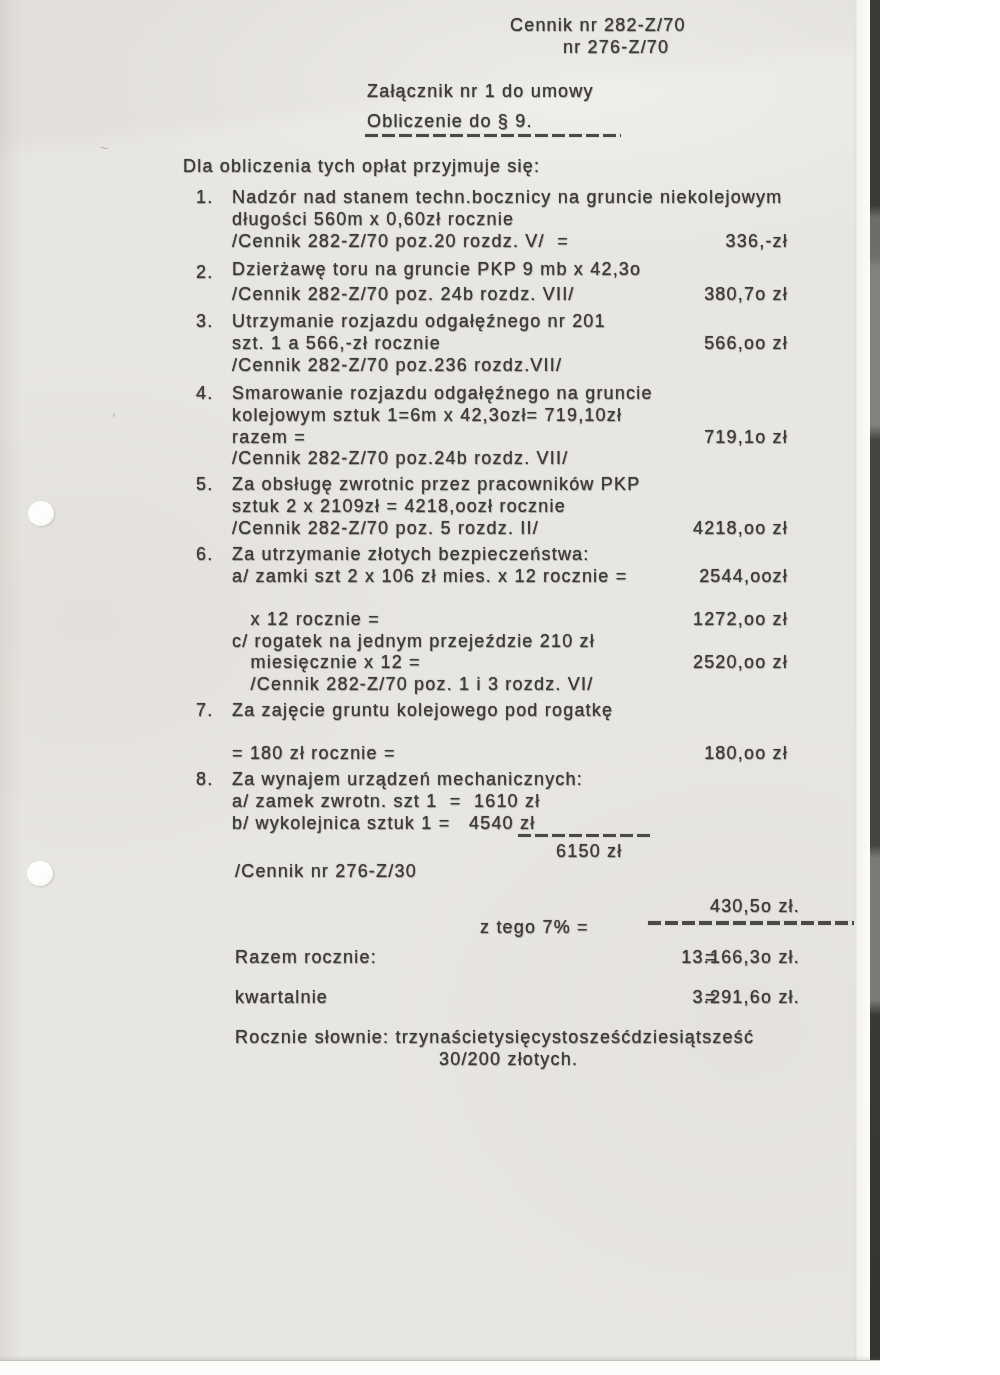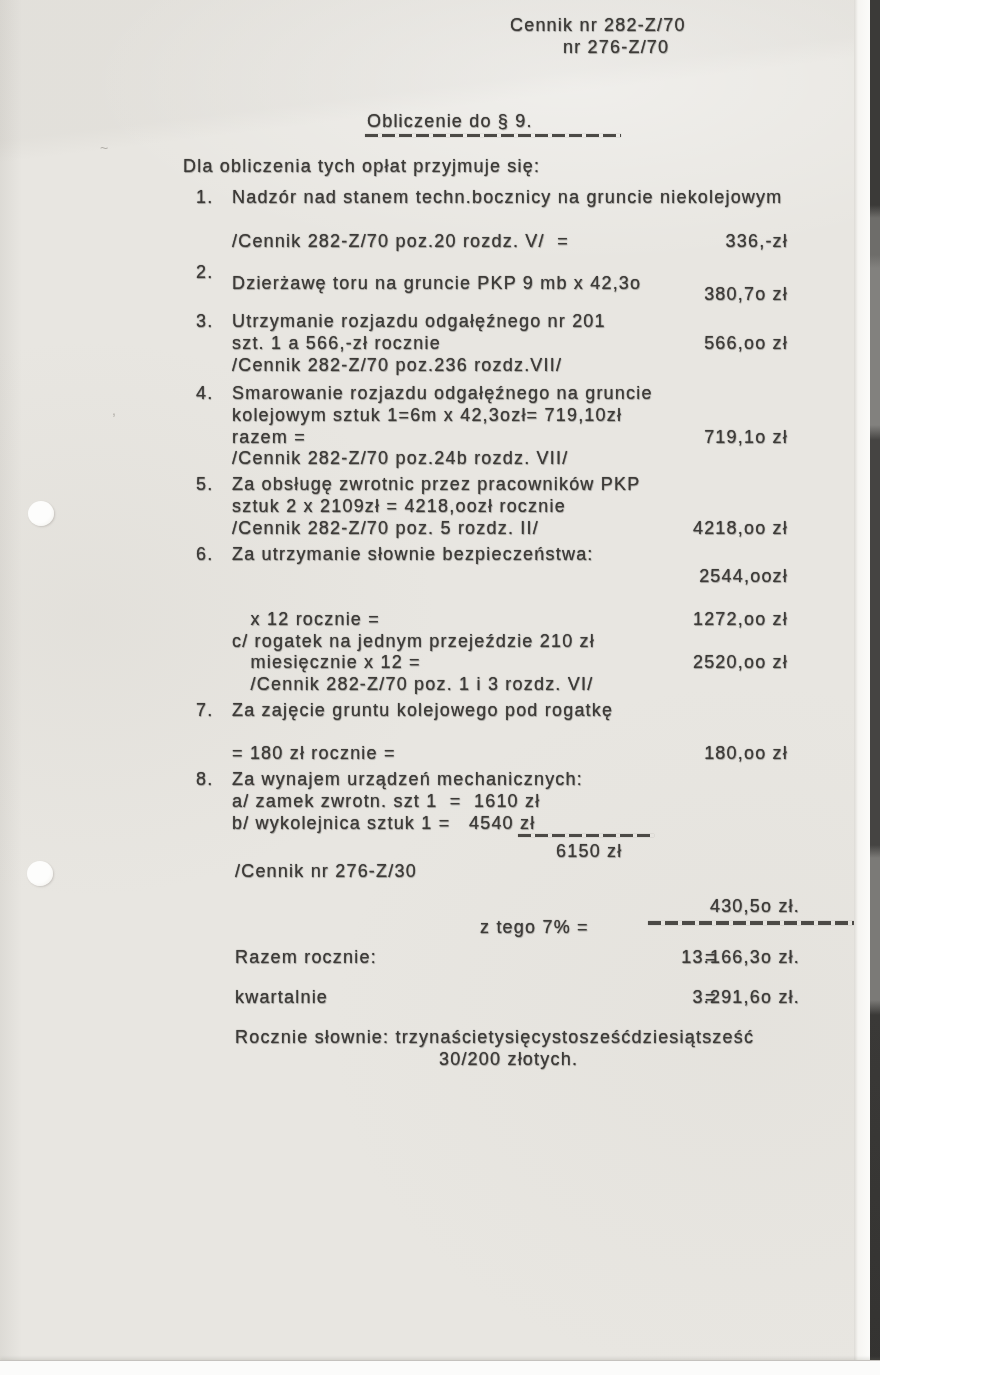--- a/index.html
+++ b/index.html
@@ -55,32 +55,35 @@
   .mark { position:absolute; color:#7a766f; opacity:0.5; font-size:14px; filter:blur(0.4px); }
 </style>
 </head>
 <body>
 
 <div class="page">
 
   <div class="tl" style="top:14px; left:510px;">Cennik nr 282-Z/70</div>
   <div class="tl" style="top:36px; left:563px;">nr 276-Z/70</div>
 
+  <div class="tl" style="top:80px;  left:367px;">Załącznik nr 1 do umowy</div>
   <div class="tl" style="top:110px; left:367px;">Obliczenie do § 9.</div>
   <div class="dash-rule" style="top:134px; left:365px; width:256px;"></div>
 
   <div class="tl" style="top:155px; left:183px;">Dla obliczenia tych opłat przyjmuje się:</div>
 
   <div class="tl" style="top:186px; left:196px;">1.</div>
   <div class="tl" style="top:186px; left:232px;">Nadzór nad stanem techn.bocznicy na gruncie niekolejowym</div>
+  <div class="tl" style="top:208px; left:232px;">długości 560m x 0,60zł rocznie</div>
   <div class="tl" style="top:230px; left:232px;">/Cennik 282-Z/70 poz.20 rozdz. V/  =</div>
   <div class="tl val" style="top:230px; right:92px;">336,-zł</div>
 
   <div class="tl" style="top:261px; left:196px;">2.</div>
-  <div class="tl" style="top:272px; left:232px;">Dzierżawę toru na gruncie PKP 9 mb x 42,3o</div>
+  <div class="tl" style="top:258px; left:232px;">Dzierżawę toru na gruncie PKP 9 mb x 42,3o</div>
+  <div class="tl" style="top:283px; left:232px;">/Cennik 282-Z/70 poz. 24b rozdz. VII/</div>
   <div class="tl val" style="top:283px; right:92px;">380,7o zł</div>
 
   <div class="tl" style="top:310px; left:196px;">3.</div>
   <div class="tl" style="top:310px; left:232px;">Utrzymanie rozjazdu odgałęźnego nr 201</div>
   <div class="tl" style="top:332px; left:232px;">szt. 1 a 566,-zł rocznie</div>
   <div class="tl val" style="top:332px; right:92px;">566,oo zł</div>
   <div class="tl" style="top:354px; left:232px;">/Cennik 282-Z/70 poz.236 rozdz.VII/</div>
 
   <div class="tl" style="top:382px; left:196px;">4.</div>
   <div class="tl" style="top:382px; left:232px;">Smarowanie rozjazdu odgałęźnego na gruncie</div>
@@ -89,21 +92,22 @@
   <div class="tl val" style="top:426px; right:92px;">719,1o zł</div>
   <div class="tl" style="top:447px; left:232px;">/Cennik 282-Z/70 poz.24b rozdz. VII/</div>
 
   <div class="tl" style="top:473px; left:196px;">5.</div>
   <div class="tl" style="top:473px; left:232px;">Za obsługę zwrotnic przez pracowników PKP</div>
   <div class="tl" style="top:495px; left:232px;">sztuk 2 x 2109zł = 4218,oozł rocznie</div>
   <div class="tl" style="top:517px; left:232px;">/Cennik 282-Z/70 poz. 5 rozdz. II/</div>
   <div class="tl val" style="top:517px; right:92px;">4218,oo zł</div>
 
   <div class="tl" style="top:543px; left:196px;">6.</div>
-  <div class="tl" style="top:543px; left:232px;">Za utrzymanie słownie bezpieczeństwa:</div>
+  <div class="tl" style="top:543px; left:232px;">Za utrzymanie złotych bezpieczeństwa:</div>
+  <div class="tl" style="top:565px; left:232px;">a/ zamki szt 2 x 106 zł mies. x 12 rocznie =</div>
   <div class="tl val" style="top:565px; right:92px;">2544,oozł</div>
   <div class="tl" style="top:608px; left:232px;">   x 12 rocznie =</div>
   <div class="tl val" style="top:608px; right:92px;">1272,oo zł</div>
   <div class="tl" style="top:630px; left:232px;">c/ rogatek na jednym przejeździe 210 zł</div>
   <div class="tl" style="top:651px; left:232px;">   miesięcznie x 12 =</div>
   <div class="tl val" style="top:651px; right:92px;">2520,oo zł</div>
   <div class="tl" style="top:673px; left:232px;">   /Cennik 282-Z/70 poz. 1 i 3 rozdz. VI/</div>
 
   <div class="tl" style="top:699px; left:196px;">7.</div>
   <div class="tl" style="top:699px; left:232px;">Za zajęcie gruntu kolejowego pod rogatkę</div>

